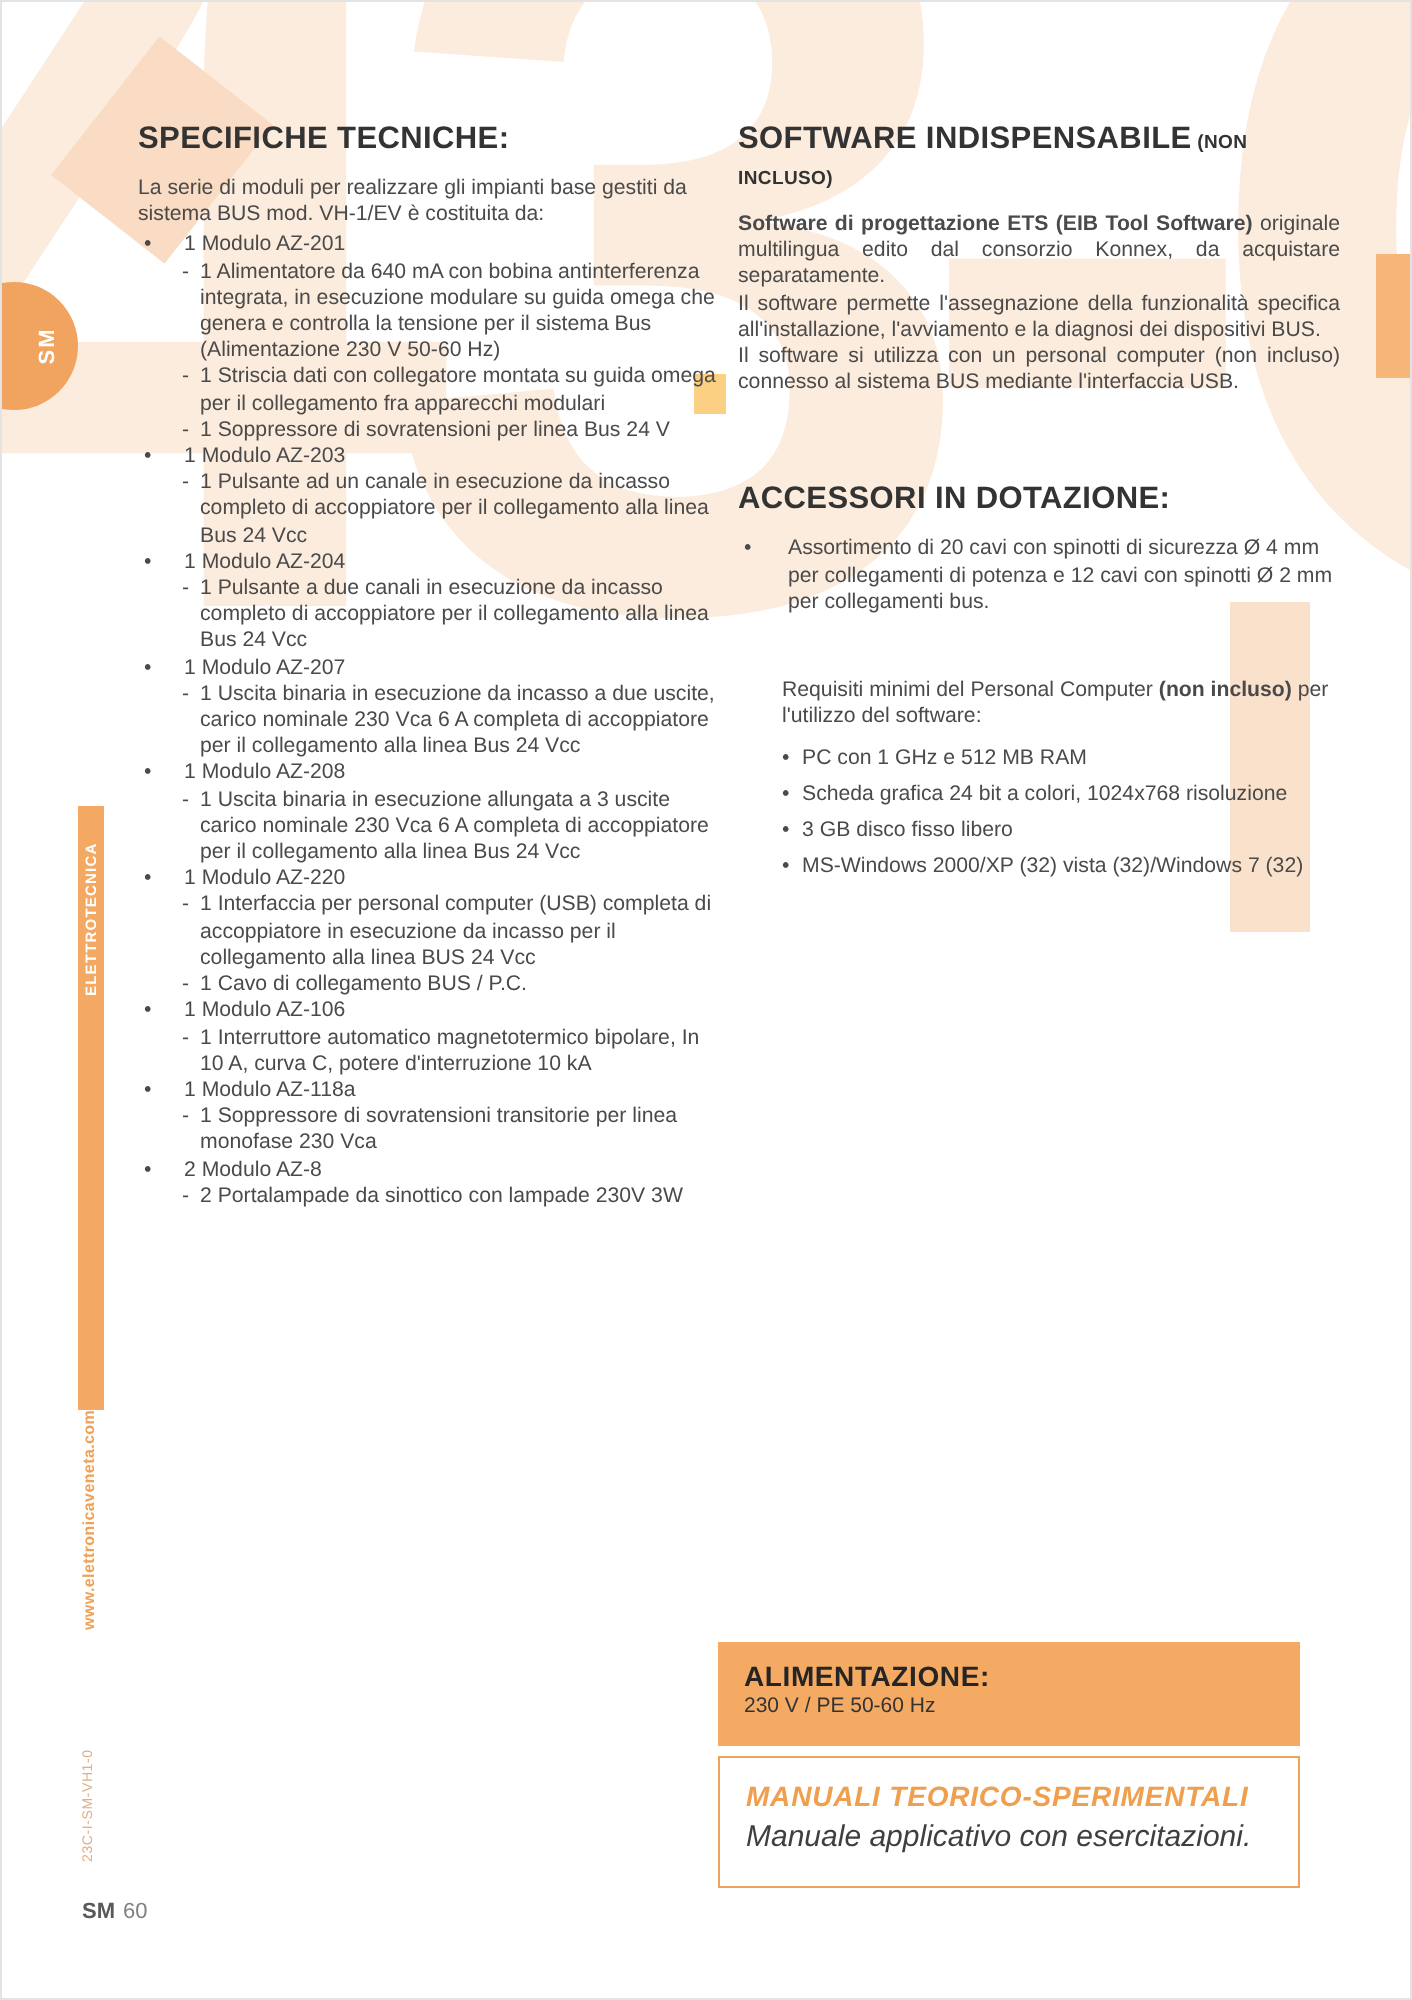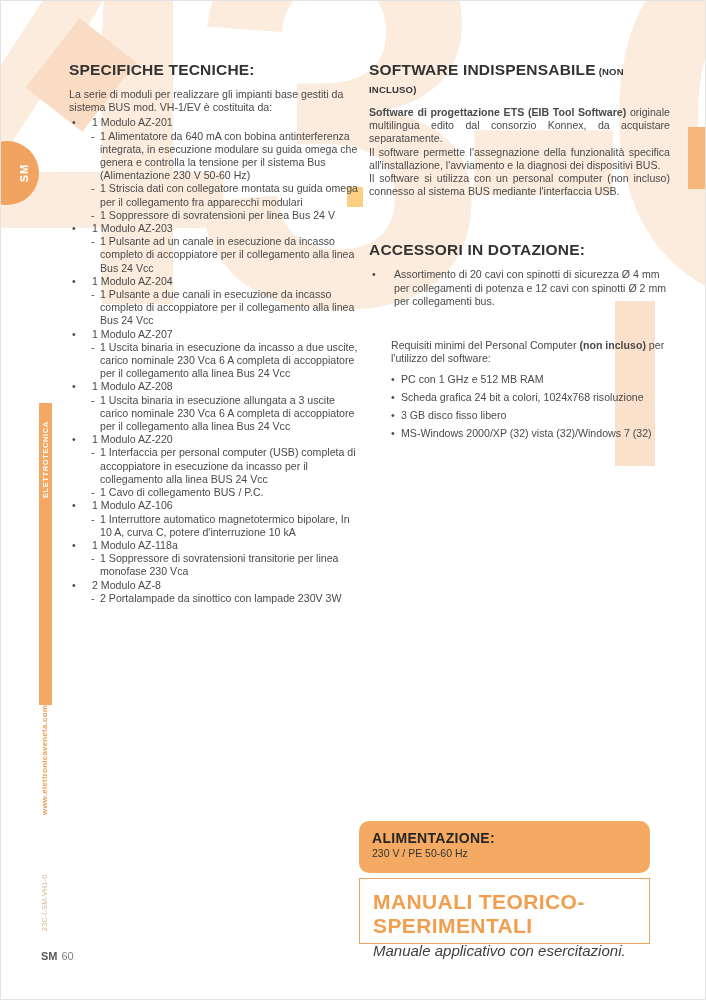--- a/index.html
+++ b/index.html
@@ -64,29 +64,29 @@
   .sec2-title{margin-top:43px;}
   .acc-row{display:flex;margin-top:9px;}
   .acc-row .blt{width:22px;flex:0 0 22px;padding-left:3px;}
   .req-block{margin:31px 0 0 22px;}
   .req-list{margin-top:5px;}
   .req-item{display:flex;line-height:18px;}
   .req-item .sm-blt{width:10px;flex:0 0 10px;}
   
   .power-box{
     position:absolute;left:358px;top:820px;width:291px;height:52px;background:#f5aa63;z-index:2;
-    box-sizing:border-box;padding:9px 13px;border-radius:10px;
+    box-sizing:border-box;padding:9px 13px;
   }
   .power-title{font-size:14px;font-weight:700;color:#252525;letter-spacing:0.3px;}
   .power-value{font-size:10.5px;color:#333;margin-top:1px;}
   .manuals-box{
     position:absolute;left:358px;top:877px;width:291px;height:66px;background:#fff;z-index:2;
     border:1px solid #eba45c;box-sizing:border-box;padding:11px 13px;
   }
-  .manuals-title{font-size:21px;font-weight:700;color:#ef9f4d;letter-spacing:0.4px;}
+  .manuals-title{font-size:14px;font-weight:700;font-style:italic;color:#ef9f4d;letter-spacing:0.4px;}
   .manuals-sub{font-size:15px;font-style:italic;color:#3f3f3f;margin-top:4px;}
   
   .logo{position:absolute;left:50px;top:806px;width:270px;height:122px;z-index:2;}
   .logo-circle{position:absolute;left:162px;top:14px;width:92px;height:92px;border-radius:50%;background:#8fc7b1;}
   .logo-word{position:absolute;left:0;top:0;font-size:104px;line-height:1;font-weight:700;color:#58595b;letter-spacing:-5px;}
   .logo-digits{position:absolute;left:150px;top:8px;font-size:94px;line-height:1;font-weight:700;letter-spacing:-6px;}
   .logo-digits .d1{color:#58595b;}
   .logo-digits .d2{color:#ffffff;}
 </style>
 </head>

